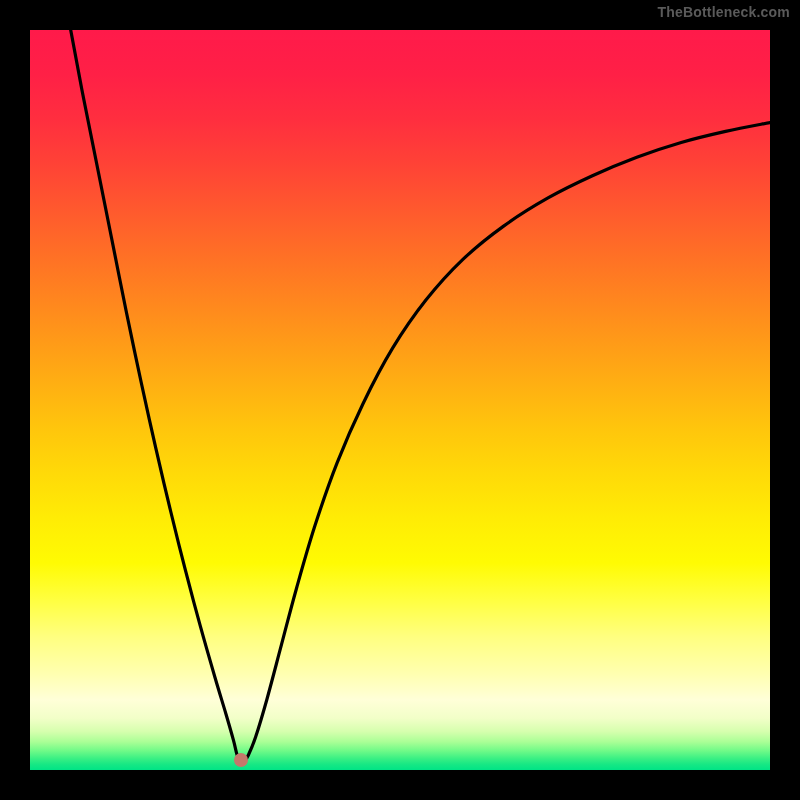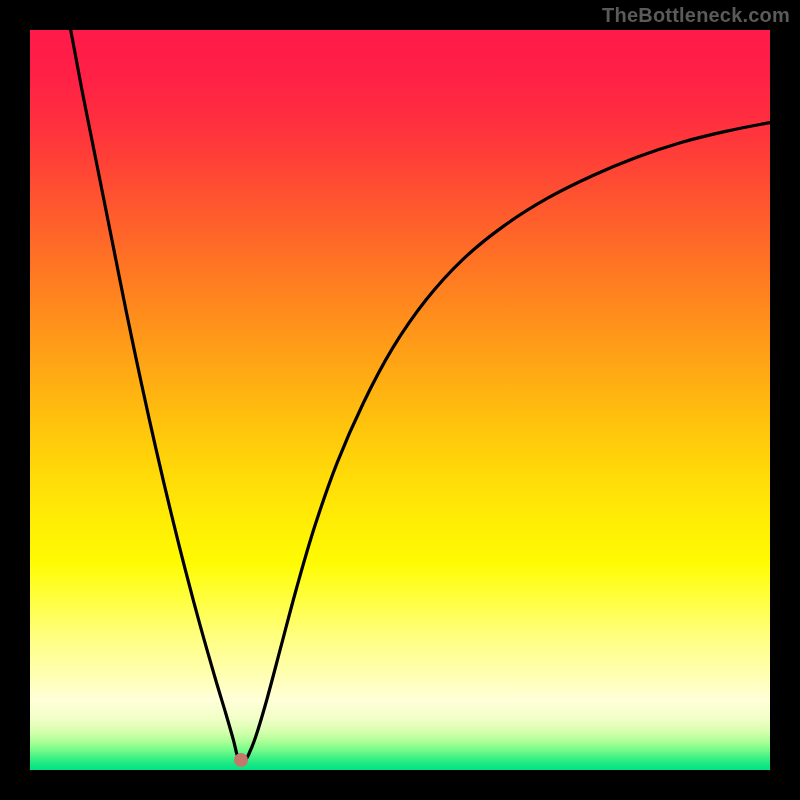--- a/index.html
+++ b/index.html
@@ -24,21 +24,21 @@
     left: 0;
     top: 0;
     width: 740px;
     height: 740px;
   }
   .watermark {
     position: absolute;
     top: 4px;
     right: 10px;
     color: #5a5a5a;
-    font-size: 20px;
+    font-size: 14px;
     font-weight: 600;
     letter-spacing: 0.2px;
   }
   .curve {
     position: absolute;
     left: 0;
     top: 0;
     width: 740px;
     height: 740px;
     pointer-events: none;

